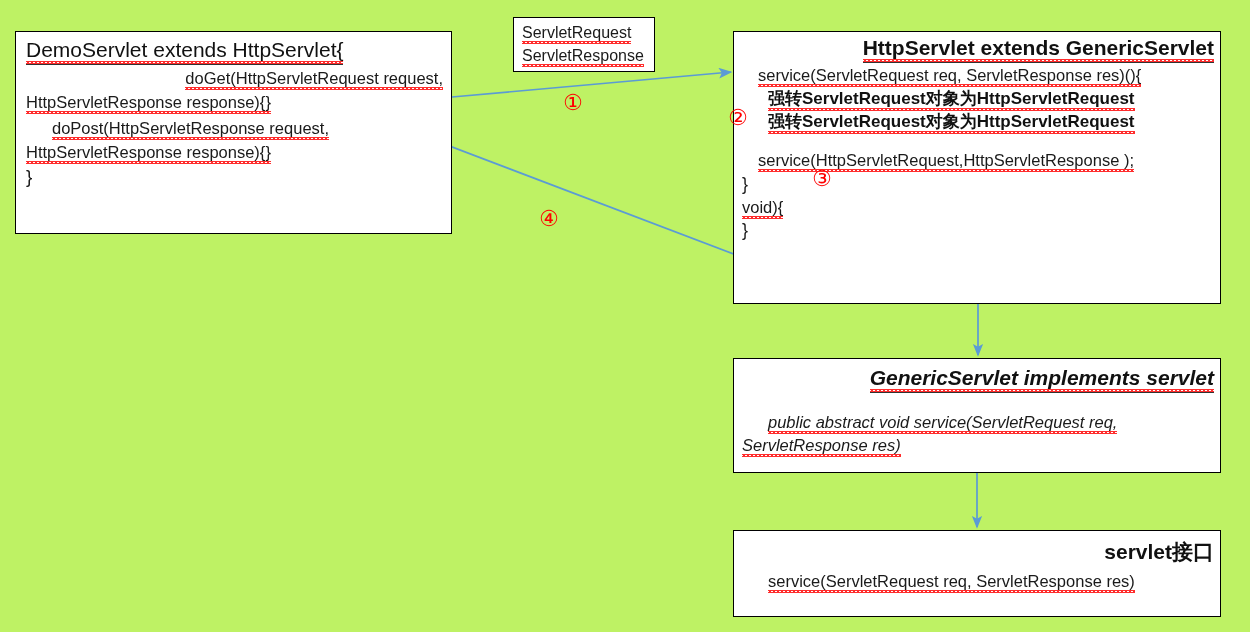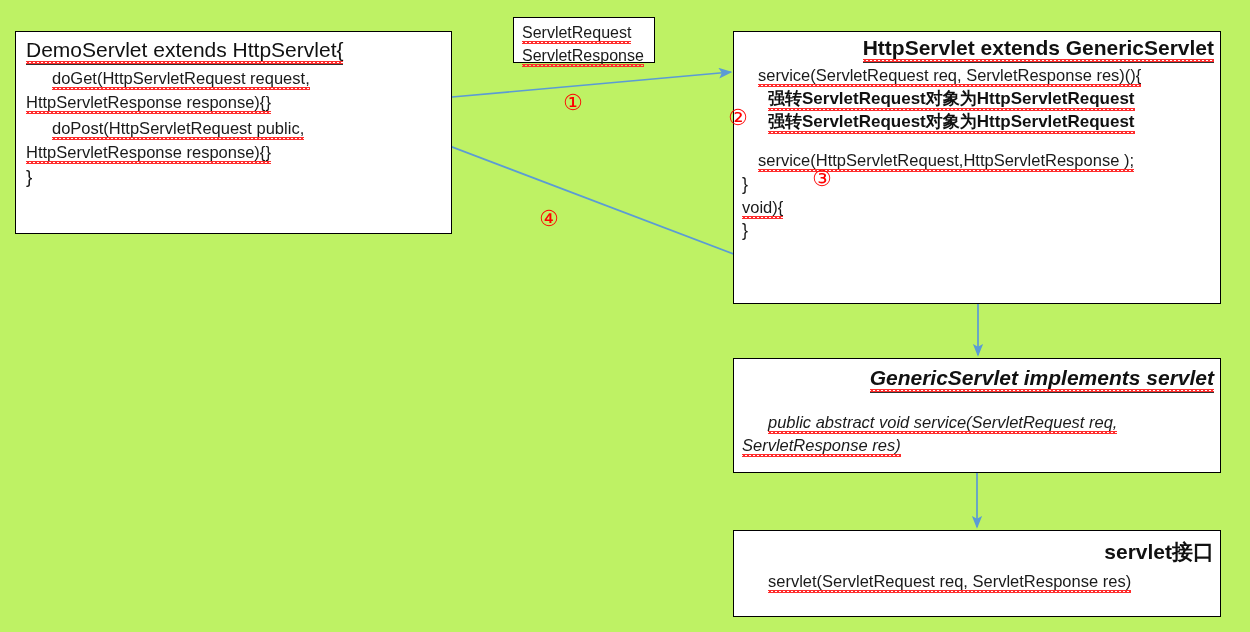--- a/index.html
+++ b/index.html
@@ -122,37 +122,37 @@
     <path d="M978,304 L978,355" stroke="#5b9bd5" stroke-width="1.7" fill="none" marker-end="url(#ahv)"></path>
 
     <path d="M977,473 L977,527" stroke="#5b9bd5" stroke-width="1.7" fill="none" marker-end="url(#ahv)"></path>
   </svg>
 
   <div class="box" style="left:15px; top:31px; width:437px; height:203px;">
     <div class="box-inner">
       <div class="ttl-plain">
         <span class="sq ul">DemoServlet  extends HttpServlet{</span>
       </div>
-      <div class="line ind" style="margin-top:4px;">
+      <div class="line ind" style="margin-top:4px;text-align:right;">
         <span class="sq">doGet(HttpServletRequest request,</span>
       </div>
       <div class="line">
         <span class="sq">HttpServletResponse response){}</span>
       </div>
       <div class="line ind" style="margin-top:3px;">
-        <span class="sq">doPost(HttpServletRequest public,</span>
+        <span class="sq">doPost(HttpServletResponse request,</span>
       </div>
       <div class="line">
         <span class="sq">HttpServletResponse response){}</span>
       </div>
       <div class="line" style="font-size:19px;">}</div>
     </div>
   </div>
 
-  <div class="box" style="left:513px; top:17px; width:142px; height:46px;">
+  <div class="box" style="left:513px; top:17px; width:142px; height:55px;">
     <div class="box-inner" style="padding:3px 6px 3px 8px;">
       <div class="line-sm">
         <span class="sq">ServletRequest</span>
       </div>
       <div class="line-sm">
         <span class="sq">ServletResponse</span>
       </div>
     </div>
   </div>
 
@@ -192,21 +192,21 @@
       <div class="line">
         <span class="sq">ServletResponse res)</span>
       </div>
     </div>
   </div>
 
   <div class="box" style="left:733px; top:530px; width:488px; height:87px;">
     <div class="box-inner" style="padding:8px 6px 3px 8px;">
       <div class="ttl">servlet接口</div>
       <div class="line ind" style="margin-top:4px;">
-        <span class="sq">servlet(ServletRequest req, ServletResponse res)</span>
+        <span class="sq">service(ServletRequest req, ServletResponse res)</span>
       </div>
     </div>
   </div>
 
   <div class="circnum" style="left:563px; top:92px;">①</div>
   <div class="circnum" style="left:728px; top:107px;">②</div>
   <div class="circnum" style="left:812px; top:168px;">③</div>
   <div class="circnum" style="left:539px; top:208px;">④</div>
 
 </div>

